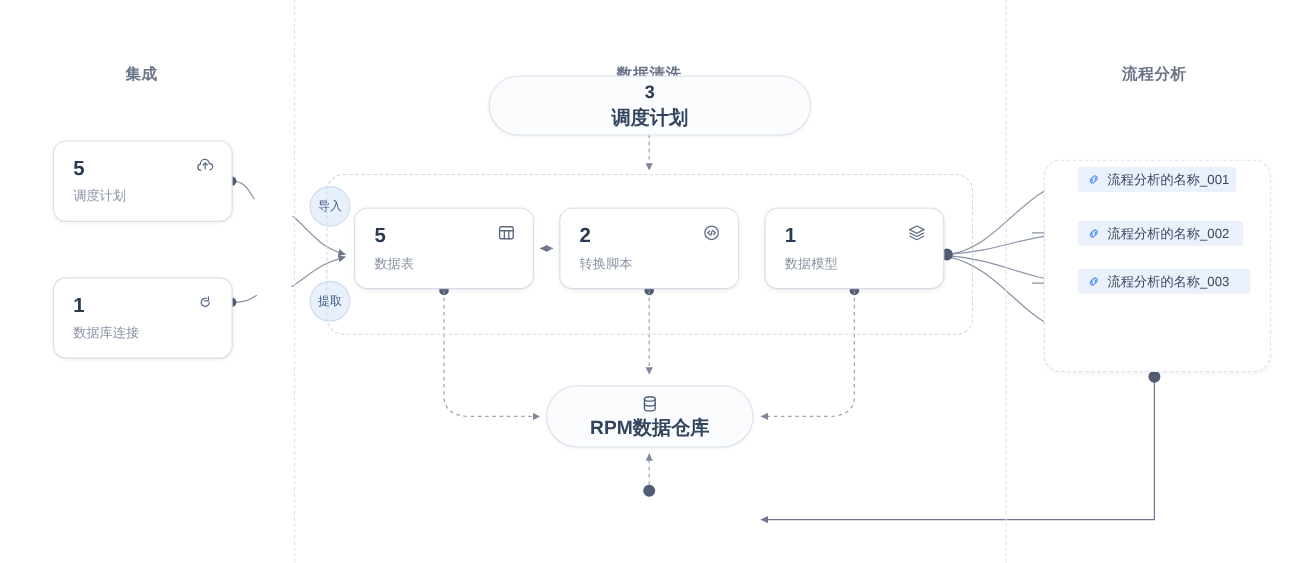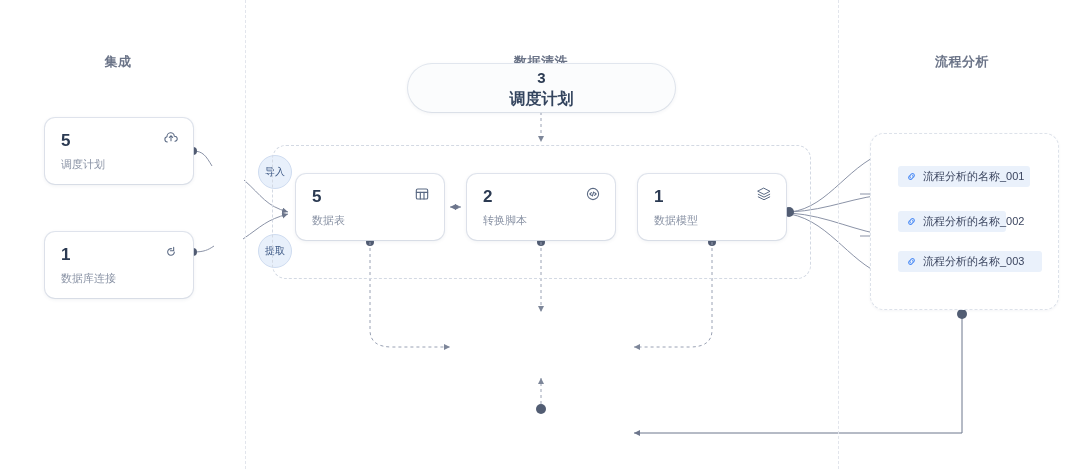--- a/index.html
+++ b/index.html
@@ -125,21 +125,20 @@
   
   .linkrow {
     position: absolute;
     height: 21px;
     background: #eaf1fb;
     border-radius: 3px;
     display: flex;
     align-items: center;
     padding-left: 8px;
     gap: 6px;
-    margin-top: 27px;
   }
   .linkrow .l-ico { color: #4e8df5; line-height: 0; }
   .linkrow .l-ico svg { width: 11px; height: 11px; display: block; }
   .linkrow .l-txt {
     font-size: 11px;
     color: #3c4660;
     white-space: nowrap;
   }
 
   
@@ -289,35 +288,45 @@
     <div class="cap">数据模型</div>
     <div class="ico">
       <svg viewBox="0 0 24 24" fill="none" stroke="currentColor" stroke-width="1.5" stroke-linecap="round" stroke-linejoin="round">
         <path d="M12 3.4 21 8l-9 4.6L3 8z"></path>
         <path d="M3.4 12.4 12 16.7l8.6-4.3"></path>
         <path d="M3.4 16.3 12 20.6l8.6-4.3"></path>
       </svg>
     </div>
   </div>
 
+  <div class="pill" style="left:456px; top:322px; width:171px; height:50px;">
+    <div class="p-ico">
+      <svg viewBox="0 0 24 24" fill="none" stroke="currentColor" stroke-width="1.6" stroke-linecap="round" stroke-linejoin="round">
+        <ellipse cx="12" cy="6.3" rx="6.3" ry="2.6"></ellipse>
+        <path d="M5.7 6.3v11.4c0 1.45 2.82 2.6 6.3 2.6s6.3-1.15 6.3-2.6V6.3"></path>
+        <path d="M5.7 12c0 1.45 2.82 2.6 6.3 2.6s6.3-1.15 6.3-2.6"></path>
+      </svg>
+    </div>
+    <div class="p-lab">RPM数据仓库</div>
+  </div>
 
 
   <div class="panel-solid" style="left:870px; top:133px; width:189px; height:177px;"></div>
 
   <div class="linkrow" style="left:898px; top:139px; width:132px;">
     <span class="l-ico">
       <svg viewBox="0 0 24 24" fill="none" stroke="currentColor" stroke-width="2.2" stroke-linecap="round" stroke-linejoin="round">
         <path d="M9.5 14.5a4 4 0 0 1 0-5.6l2.4-2.4a4 4 0 0 1 5.6 5.6l-1.2 1.2"></path>
         <path d="M14.5 9.5a4 4 0 0 1 0 5.6l-2.4 2.4a4 4 0 0 1-5.6-5.6l1.2-1.2"></path>
       </svg>
     </span>
     <span class="l-txt">流程分析的名称_001</span>
   </div>
 
-  <div class="linkrow" style="left:898px; top:184px; width:108px;">
+  <div class="linkrow" style="left:898px; top:184px; width:138px;">
     <span class="l-ico">
       <svg viewBox="0 0 24 24" fill="none" stroke="currentColor" stroke-width="2.2" stroke-linecap="round" stroke-linejoin="round">
         <path d="M9.5 14.5a4 4 0 0 1 0-5.6l2.4-2.4a4 4 0 0 1 5.6 5.6l-1.2 1.2"></path>
         <path d="M14.5 9.5a4 4 0 0 1 0 5.6l-2.4 2.4a4 4 0 0 1-5.6-5.6l1.2-1.2"></path>
       </svg>
     </span>
     <span class="l-txt">流程分析的名称_002</span>
   </div>
 
   <div class="linkrow" style="left:898px; top:224px; width:144px;">

